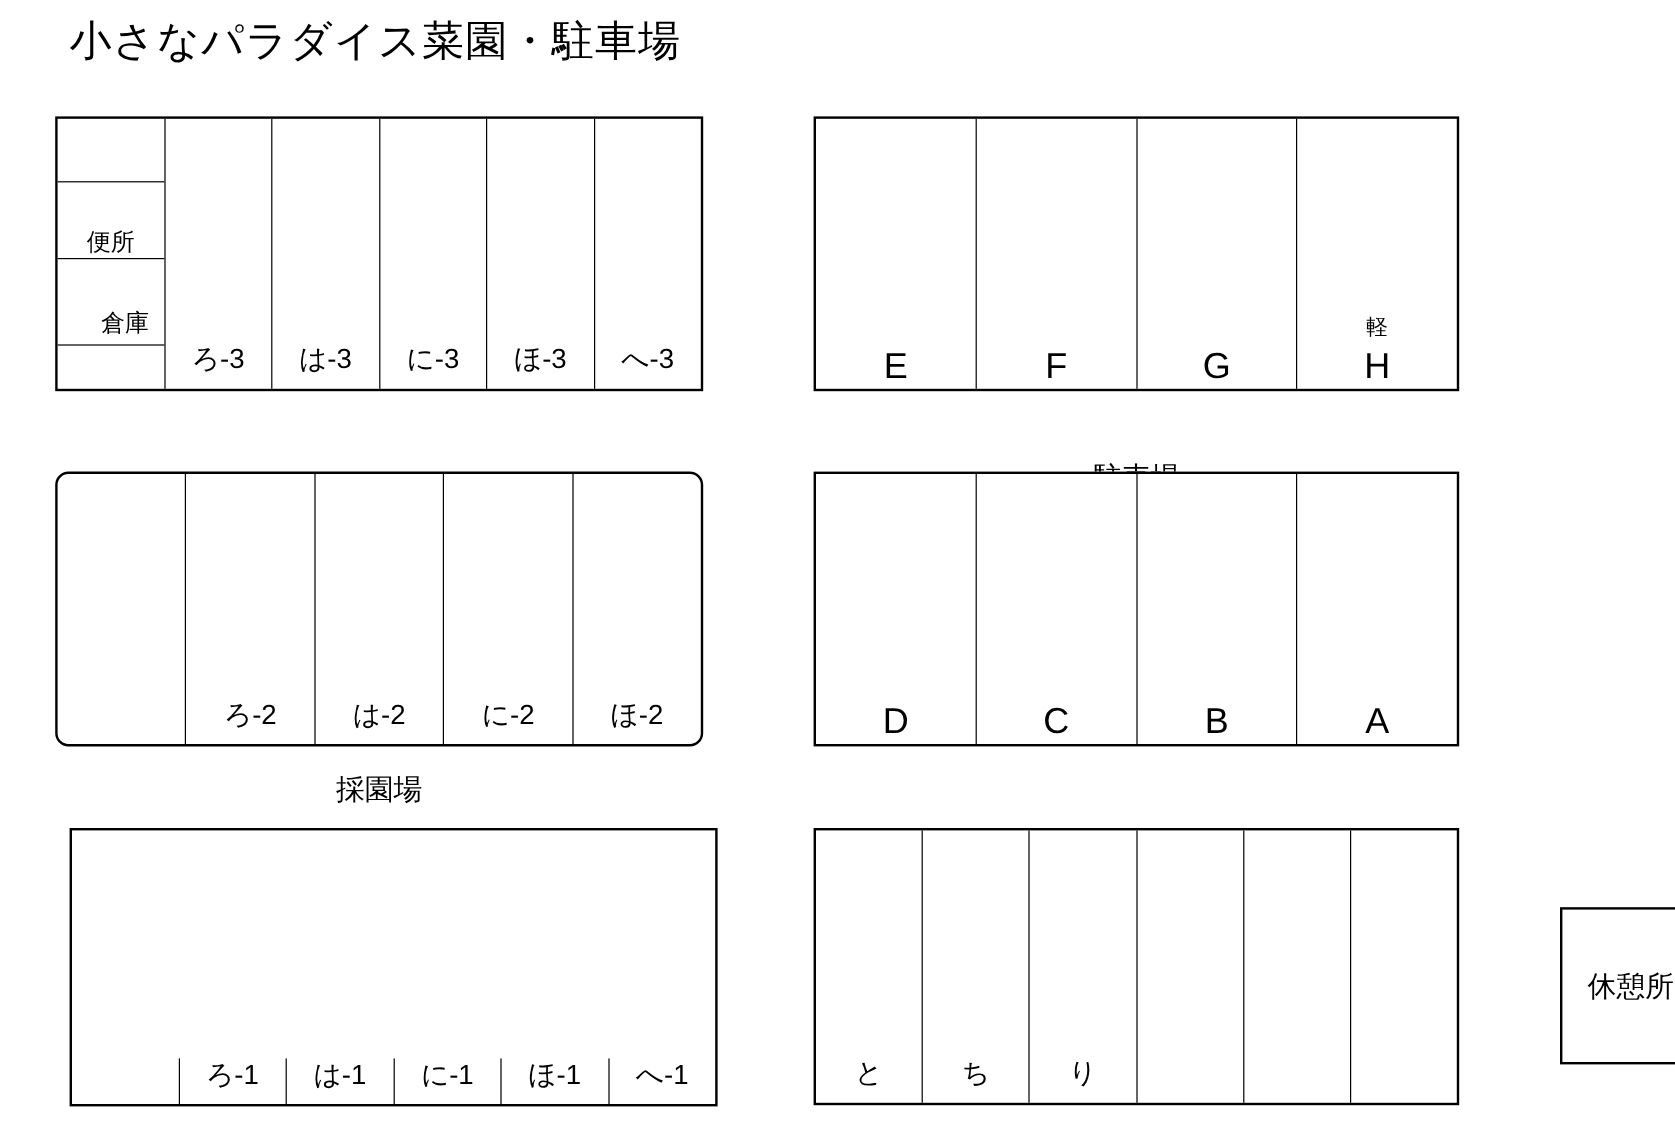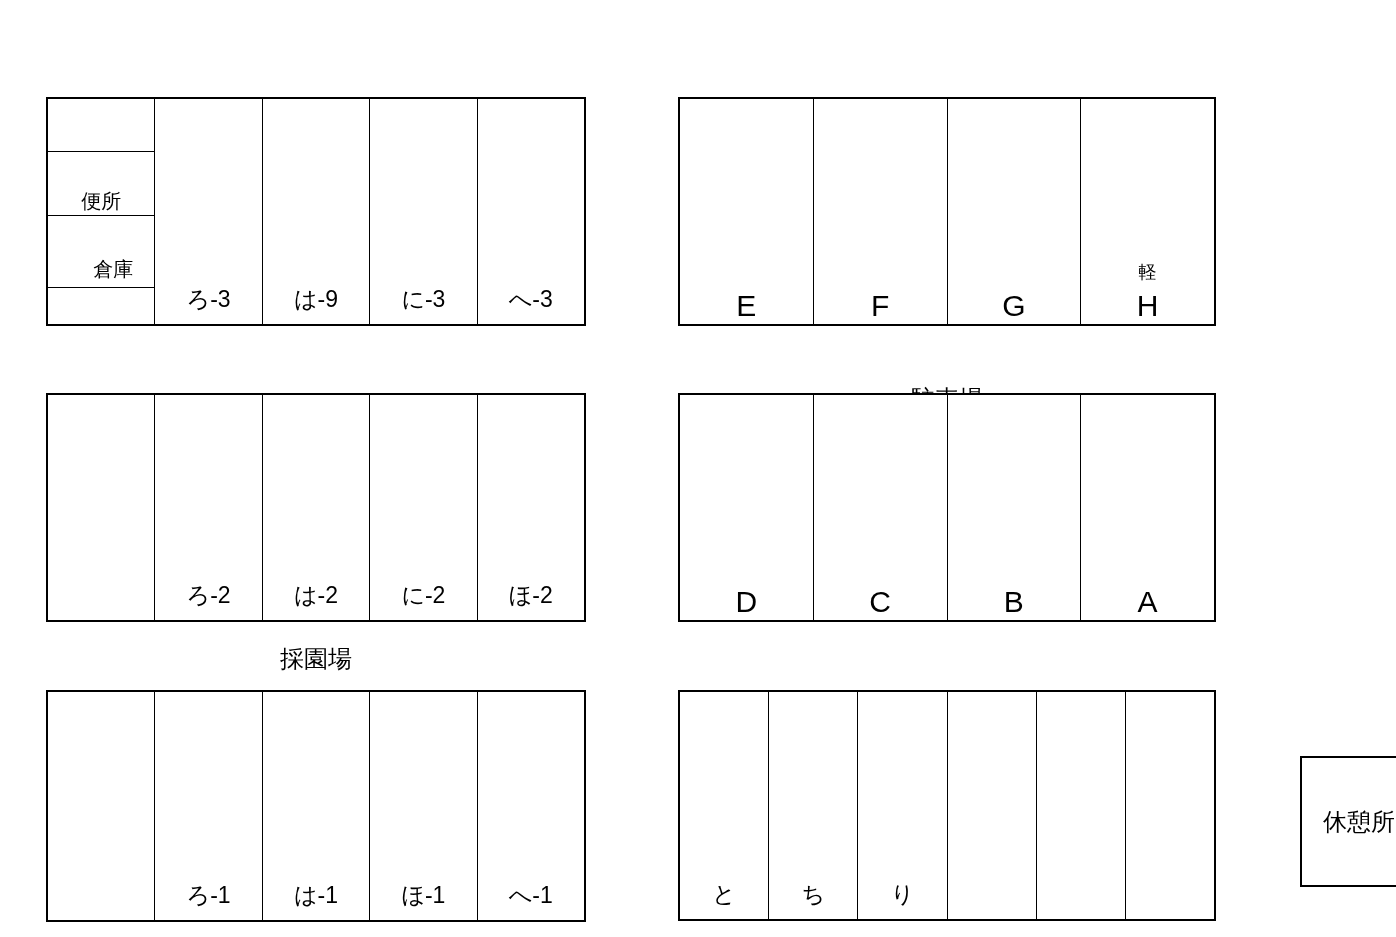--- a/index.html
+++ b/index.html
@@ -93,67 +93,74 @@
     align-items:center;
     justify-content:center;
     font-size:24px;
   }
 </style>
 </head>
 <body>
 
 <div class="canvas">
 
+  <h1 class="title">小さなパラダイス菜園・駐車場</h1>
 
   <div class="block" style="left:46px; top:97px; width:540px; height:229px;">
     <div class="col facility-col">
       <div class="fcell h-top"></div>
       <div class="fcell h-toilet">便所</div>
       <div class="fcell h-store">倉庫</div>
       <div class="fcell h-rest"></div>
     </div>
     <div class="col">
         <span class="plot-label">ろ-3</span>
       </div>
     <div class="col">
-        <span class="plot-label">は-9</span>
+        <span class="plot-label">は-3</span>
       </div>
     <div class="col">
         <span class="plot-label">に-3</span>
       </div>
     <div class="col">
+        <span class="plot-label">ほ-3</span>
+      </div>
+    <div class="col">
         <span class="plot-label">へ-3</span>
       </div>
   </div>
 
-  <div class="block" style="left:46px; top:393px; width:540px; height:229px;">
+  <div class="block" style="left:46px; top:393px; width:540px; height:229px;border-radius:11px;">
     <div class="col"></div>
     <div class="col">
         <span class="plot-label">ろ-2</span>
       </div>
     <div class="col">
         <span class="plot-label">は-2</span>
       </div>
     <div class="col">
         <span class="plot-label">に-2</span>
       </div>
     <div class="col">
         <span class="plot-label">ほ-2</span>
       </div>
   </div>
 
   <div class="area-label" style="left:46px; top:646px; width:540px;">採園場</div>
 
-  <div class="block" style="left:46px; top:690px; width:540px; height:232px;">
+  <div class="block" style="left:58px; top:690px; width:540px; height:232px;align-items:flex-end;">
     <div class="col"></div>
     <div class="col">
         <span class="plot-label">ろ-1</span>
       </div>
     <div class="col">
         <span class="plot-label">は-1</span>
+      </div>
+    <div class="col">
+        <span class="plot-label">に-1</span>
       </div>
     <div class="col">
         <span class="plot-label">ほ-1</span>
       </div>
     <div class="col">
         <span class="plot-label">へ-1</span>
       </div>
   </div>
 
   <div class="block" style="left:678px; top:97px; width:538px; height:229px;">

